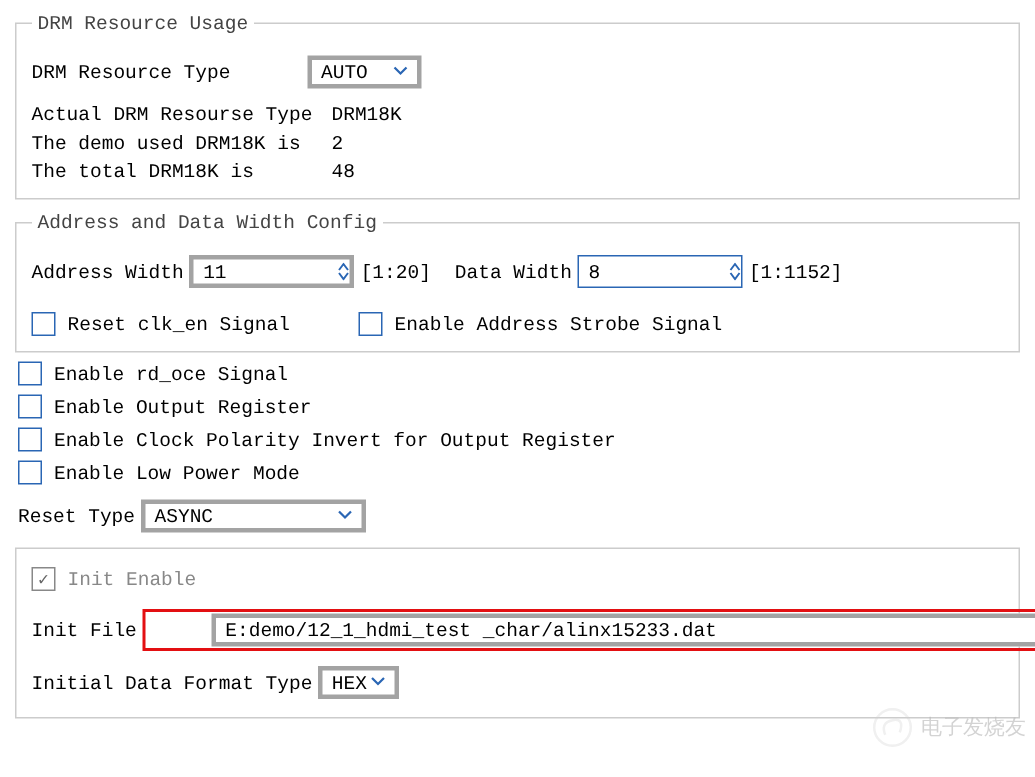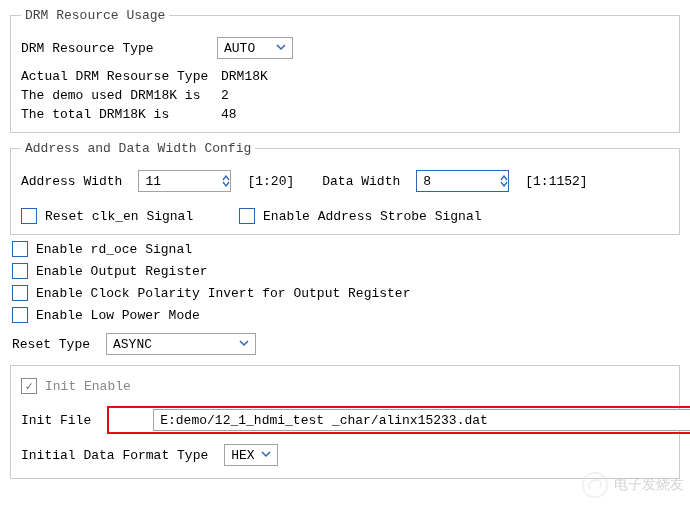--- a/index.html
+++ b/index.html
@@ -20,43 +20,43 @@
   }
   fieldset > legend {
     padding: 0 4px;
     color: #444;
     font-size: 13px;
   }
   .row {
     display: flex;
     align-items: center;
     margin: 4px 0 10px 0;
-    gap: 16px;
+    gap: 4px;
   }
   .lbl { white-space: pre; color: #000; }
   .val { white-space: pre; }
   .select, .textinput, .spinbox {
     display: inline-flex;
     align-items: center;
-    border: 1px solid #a3a3a3;
+    border: 3px solid #a3a3a3;
     background: #fff;
     height: 22px;
     padding: 0 6px;
     font-family: inherit;
     font-size: 13px;
     position: relative;
   }
   .select {
     width: 76px;
     justify-content: space-between;
   }
   .select.wide { width: 150px; }
   .select .arrow { color: #2a66b4; }
   .spinbox {
-    width: 93px;
+    width: 110px;
     justify-content: space-between;
     padding-right: 0;
   }
   .spinbox .spin {
     display: flex; flex-direction: column;
     line-height: 7px; font-size: 8px; color: #2a66b4;
     align-items: center;
   }
   .spinbox.active { border: 1px solid #2a66b4; }
   .textinput {

